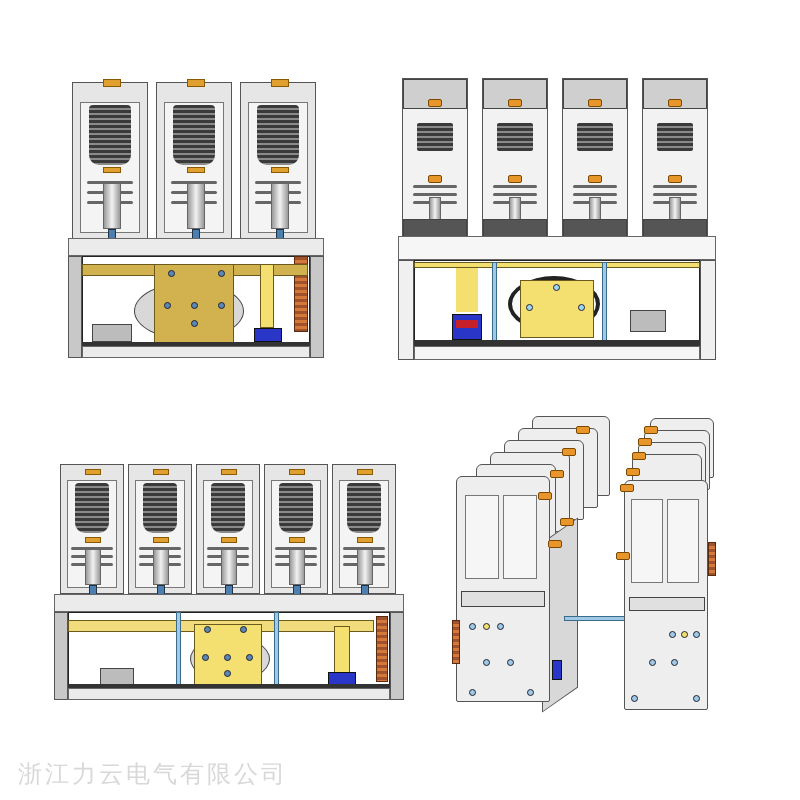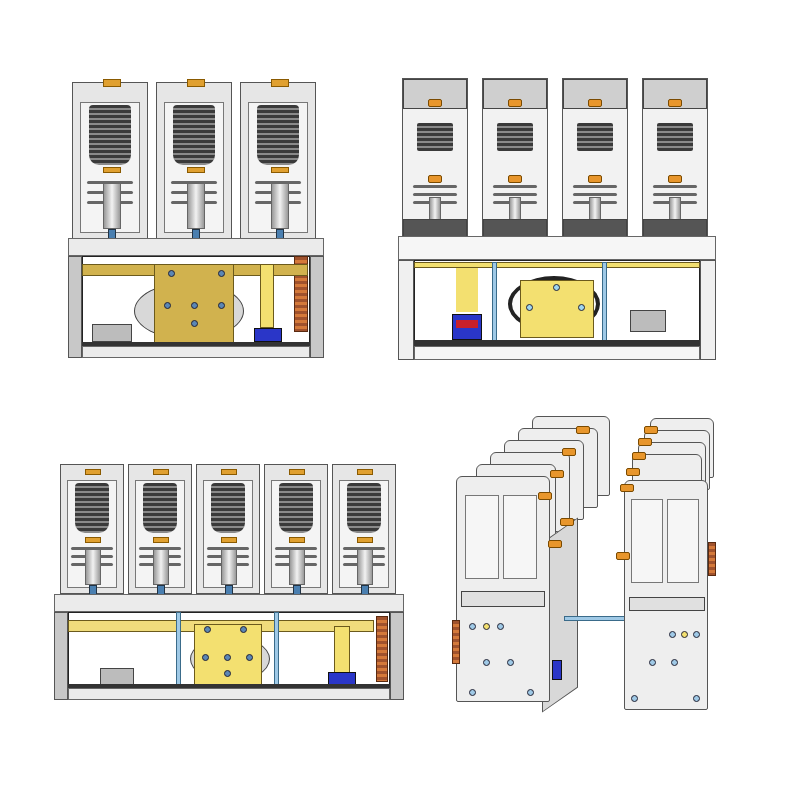--- a/index.html
+++ b/index.html
@@ -287,13 +287,14 @@
     </div>
     <div class="term" style="left:256px;top:132px;width:8px;height:34px"></div>
     <div class="nut" style="left:168px;top:74px"></div>
     <div class="nut" style="left:174px;top:58px"></div>
     <div class="nut" style="left:180px;top:42px"></div>
     <div class="nut" style="left:186px;top:28px"></div>
     <div class="nut" style="left:192px;top:16px"></div>
     <div class="nut" style="left:164px;top:142px"></div>
   </div>
 
+  <div id="watermark">浙江力云电气有限公司</div>
 </div>
 
 </body></html>

